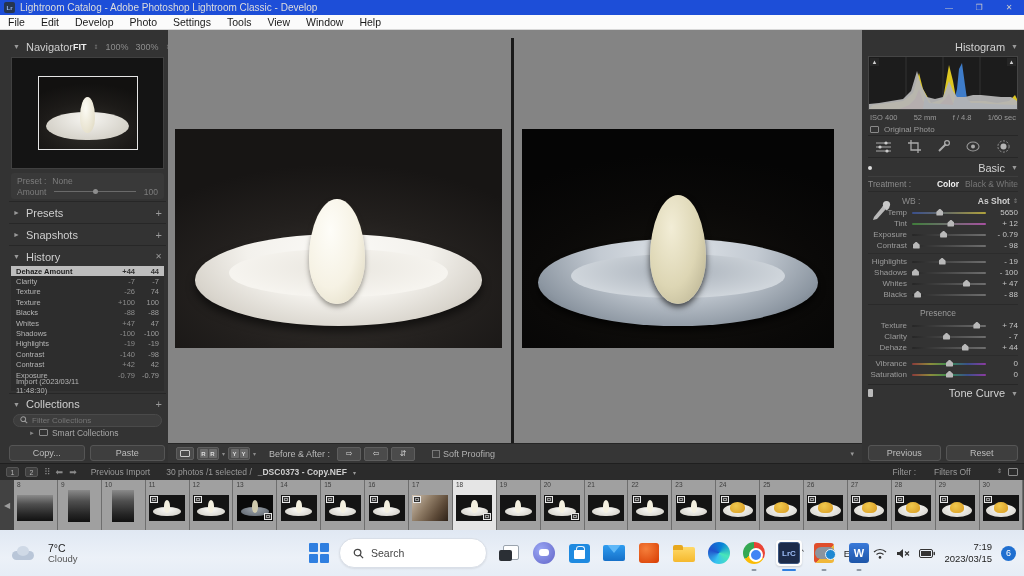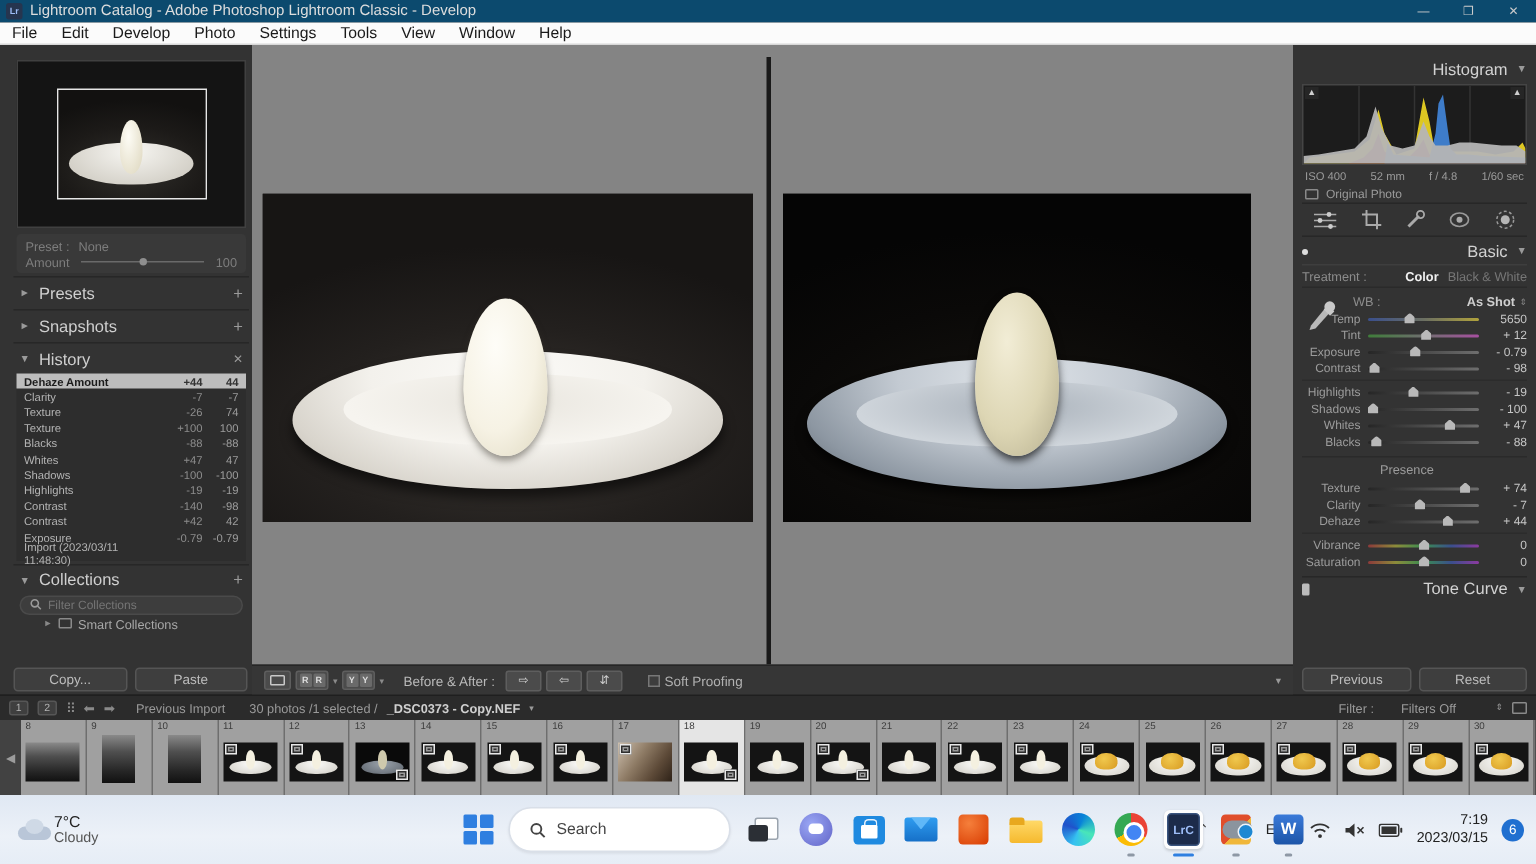--- a/index.html
+++ b/index.html
@@ -1,19 +1,19 @@
 <!DOCTYPE html>
 <html><head>
 <meta charset="utf-8">
 <style>
   * { margin:0; padding:0; box-sizing:border-box; font-family:"Liberation Sans", sans-serif; }
   html,body { width:1024px; height:576px; overflow:hidden; background:#262626; }
 
   
-  .titlebar { position:absolute; top:0; left:0; width:1024px; height:15px; background:#0c4a6e; display:flex; align-items:center; color:#ddd; font-size:10px; }
+  .titlebar { position:absolute; top:0; left:0; width:1024px; height:15px; background:#1d4ed8; display:flex; align-items:center; color:#ddd; font-size:10px; }
   .lr-appicon { width:11px; height:11px; background:#26354f; color:#9dbdf7; font-size:6px; font-weight:bold; display:flex; align-items:center; justify-content:center; margin:0 5px 0 4px; border-radius:2px; }
   .win-controls { margin-left:auto; display:flex; height:100%; }
   .win-btn { width:30px; height:100%; display:flex; align-items:center; justify-content:center; font-size:8px; color:#ccc; }
 
   
   .menubar { position:absolute; top:15px; left:0; width:1024px; height:15px; background:#fbfbfb; display:flex; align-items:center; gap:16px; padding-left:8px; font-size:10.5px; color:#1a1a1a; border-bottom:1px solid #d8d8d8; }
 
   
   .app { position:absolute; top:30px; left:0; width:1024px; height:433px; background:#2a2a2a; }
   .edge-chev { position:absolute; color:#8a8a8a; font-size:9px; top:205px; }
@@ -154,21 +154,21 @@
   .thumb.yolk::before { content:""; position:absolute; left:8%; right:8%; top:35%; height:52%; border-radius:50%; background:radial-gradient(ellipse at 50% 25%,#fcfcfa,#d4d1c9); }
   .thumb.yolk::after { content:""; position:absolute; left:30%; top:30%; width:40%; height:40%; border-radius:50% 50% 40% 40%; background:radial-gradient(circle at 40% 35%,#f0c84e,#d89a20); }
   .thumb.interior { background:linear-gradient(125deg,#cdbfae 0%,#8d7a64 40%,#5d4a38 70%,#2e2218 100%); }
   .badge { position:absolute; width:8px; height:7px; border:1px solid #e8e8e8; background:#2f2f2f; z-index:2; }
   .badge.tl { top:1px; left:1px; }
   .badge.br { bottom:1px; right:1px; }
   .badge::after { content:""; position:absolute; inset:1px; border:1px solid #9a9a9a; }
 
   
   .taskbar { position:absolute; top:530px; left:0; width:1024px; height:46px; background:linear-gradient(180deg,#e0e8f3 0%,#ecf1f8 60%,#e6edf6 100%); display:flex; align-items:center; }
-  .weather { display:flex; align-items:center; gap:0; padding-left:10px; }
+  .weather { display:flex; align-items:center; gap:12px; padding-left:10px; }
   .w-cloud { width:26px; height:16px; position:relative; }
   .w-cloud::before { content:""; position:absolute; left:2px; bottom:1px; width:22px; height:9px; border-radius:8px; background:#b9c6d8; }
   .w-cloud::after { content:""; position:absolute; left:7px; bottom:5px; width:12px; height:10px; border-radius:50%; background:#cfd9e6; }
   .w-text { display:flex; flex-direction:column; line-height:1.15; }
   .w-temp { font-size:10.5px; color:#222; }
   .w-cond { font-size:9.5px; color:#555; }
   .tb-center { position:absolute; left:308px; display:flex; align-items:center; gap:9px; }
   .start-ic { width:22px; height:22px; display:grid; grid-template-columns:9px 9px; grid-gap:1.5px; align-content:center; justify-content:center; }
   .start-ic i { width:9px; height:9px; background:#2f7fe0; border-radius:1px; }
   .search-pill { width:148px; height:30px; background:#fff; border:1px solid #d9dfe8; border-radius:15px; display:flex; align-items:center; gap:7px; padding-left:13px; font-size:10.5px; color:#444; box-shadow:0 1px 2px rgba(0,0,0,.08); }
@@ -229,20 +229,31 @@
     <span class="menu-item">View</span>
     <span class="menu-item">Window</span>
     <span class="menu-item">Help</span>
   </div>
 
 <div class="app">
   <span class="edge-chev" style="left:1px">◂</span>
   <span class="edge-chev" style="right:1px">▸</span>
 
   <div class="left-panel">
+    <div class="phead">
+      <span class="tri">▼</span>
+      <span>Navigator</span>
+      <span class="nav-zoom">
+        <span class="sel">FIT</span>
+        <span class="ud">⇕</span>
+        <span>100%</span>
+        <span>300%</span>
+        <span class="ud">⇕</span>
+      </span>
+    </div>
     <div class="nav-preview">
       <div class="nav-photo photo">
         <div class="pbg" style="background:radial-gradient(ellipse 90% 70% at 50% 72%, #32302c 0%, #1c1a18 55%, #121110 90%)"></div>
         <div class="plate" style="left:8%;right:8%;top:48%;height:40%;background:radial-gradient(ellipse at 50% 20%,#f7f6f2,#c9c5bb)"></div>
         <div class="egg" style="left:42%;top:28%;width:16%;height:50%;background:radial-gradient(ellipse at 38% 30%,#fdfcf5,#ddd6bd)"></div>
       </div>
     </div>
     <div class="preset-box">
       <div class="preset-row">
         <span>Preset :</span>

